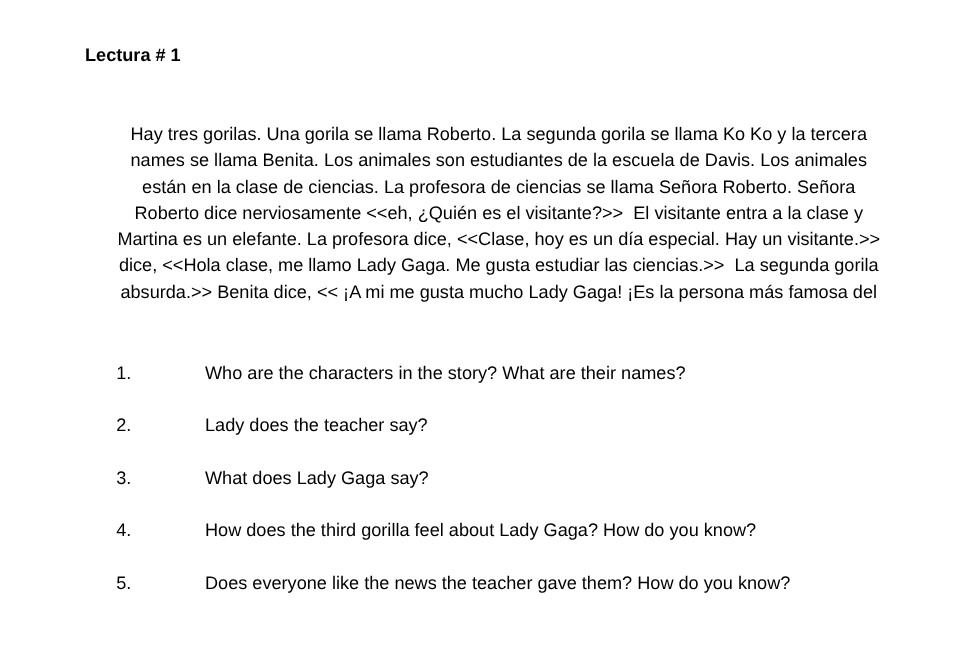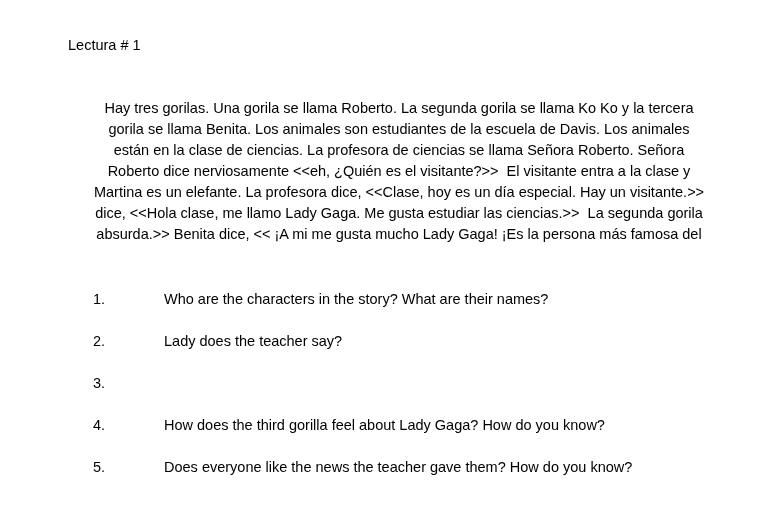--- a/index.html
+++ b/index.html
@@ -17,21 +17,21 @@
   }
   .doc-content {
     position: absolute;
     left: 68px;
     top: 35px;
     width: 662px;
     font-size: 14.5px;
     line-height: 21px;
   }
   .doc-title {
-    font-weight: normal;
+    font-weight: bold;
     margin: 0 0 42px 0;
     font-size: 14.5px;
     line-height: 21px;
   }
   .story-paragraph {
     margin: 0;
     text-align: center;
   }
   .paragraph-line {
     white-space: pre-wrap;
@@ -60,21 +60,21 @@
 </style>
 </head>
 <body>
 
 <div class="doc-content">
 
   <p class="doc-title">Lectura # 1</p>
 
   <div class="story-paragraph">
     <div class="paragraph-line">Hay tres gorilas. Una gorila se llama Roberto. La segunda gorila se llama Ko Ko y la tercera</div>
-    <div class="paragraph-line">gorila se llama Benita. Los animales son estudiantes de la escuela de Davis. Los animales</div>
+    <div class="paragraph-line">names se llama Benita. Los animales son estudiantes de la escuela de Davis. Los animales</div>
     <div class="paragraph-line">están en la clase de ciencias. La profesora de ciencias se llama Señora Roberto. Señora</div>
     <div class="paragraph-line">Roberto dice nerviosamente &lt;&lt;eh, ¿Quién es el visitante?&gt;&gt;  El visitante entra a la clase y</div>
     <div class="paragraph-line">Martina es un elefante. La profesora dice, &lt;&lt;Clase, hoy es un día especial. Hay un visitante.&gt;&gt;</div>
     <div class="paragraph-line">dice, &lt;&lt;Hola clase, me llamo Lady Gaga. Me gusta estudiar las ciencias.&gt;&gt;  La segunda gorila</div>
     <div class="paragraph-line">absurda.&gt;&gt; Benita dice, &lt;&lt; ¡A mi me gusta mucho Lady Gaga! ¡Es la persona más famosa del</div>
   </div>
 
   <div class="question-list">
 
     <div class="question-item">
@@ -82,20 +82,21 @@
       <span class="q-text">Who are the characters in the story? What are their names?</span>
     </div>
 
     <div class="question-item">
       <span class="q-num">2.</span>
       <span class="q-text">Lady does the teacher say?</span>
     </div>
 
     <div class="question-item">
       <span class="q-num">3.</span>
+      <span class="q-text">What does Lady Gaga say?</span>
     </div>
 
     <div class="question-item">
       <span class="q-num">4.</span>
       <span class="q-text">How does the third gorilla feel about Lady Gaga? How do you know?</span>
     </div>
 
     <div class="question-item">
       <span class="q-num">5.</span>
       <span class="q-text">Does everyone like the news the teacher gave them? How do you know?</span>

